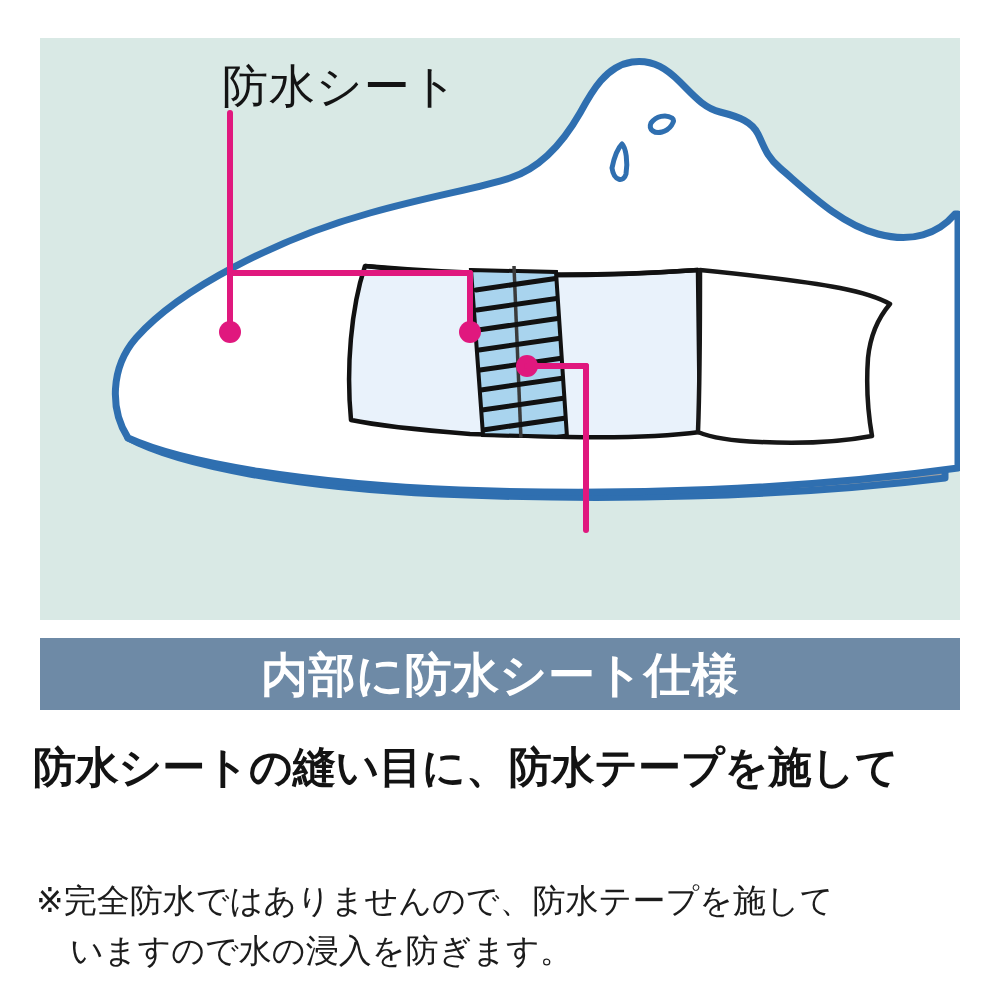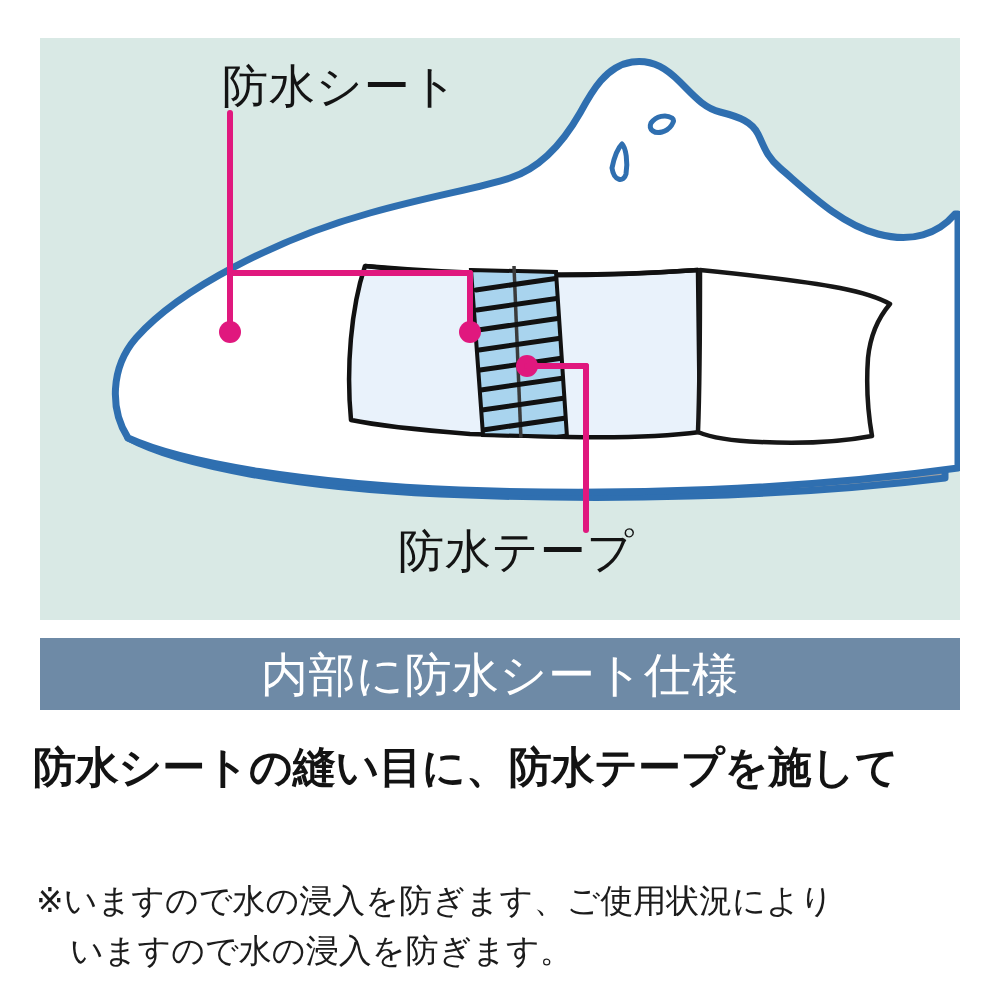--- a/index.html
+++ b/index.html
@@ -69,21 +69,21 @@
     width: 920px;
     height: 72px;
     background: #6e8aa6;
     display: flex;
     align-items: center;
     justify-content: center;
   }
   .banner-title {
     color: #ffffff;
     font-size: 47px;
-    font-weight: normal;
+    font-weight: bold;
     letter-spacing: 0.01em;
     line-height: 1;
     white-space: nowrap;
     font-family: "DejaVu Sans", "Liberation Sans", sans-serif;
   }
 
   
   .body-copy {
     position: absolute;
     left: 33px;
@@ -242,29 +242,28 @@
         <circle cx="430" cy="294" r="11" stroke="none"></circle>
 
         <circle cx="487" cy="328" r="11" stroke="none"></circle>
         <line x1="487" y1="328" x2="546" y2="328"></line>
         <line x1="546" y1="328" x2="546" y2="492"></line>
       </g>
     </svg>
 
     <div class="diagram-label label-sheet">防水シート</div>
 
-    <div class="diagram-label label-tape">防水テープ</div>
   </div>
 
   <div class="banner">
     <div class="banner-title">内部に防水シート仕様</div>
   </div>
 
   <div class="body-copy">
     <div class="body-line">防水シートの縫い目に、防水テープを施して</div>
   </div>
 
   <div class="note-block">
-    <div class="note-line">※いますので水の浸入を防ぎます、ご使用状況により</div>
+    <div class="note-line">※完全防水ではありませんので、防水テープを施して</div>
     <div class="note-line indent">いますので水の浸入を防ぎます。</div>
   </div>
 
 </div>
 
 </body></html>

